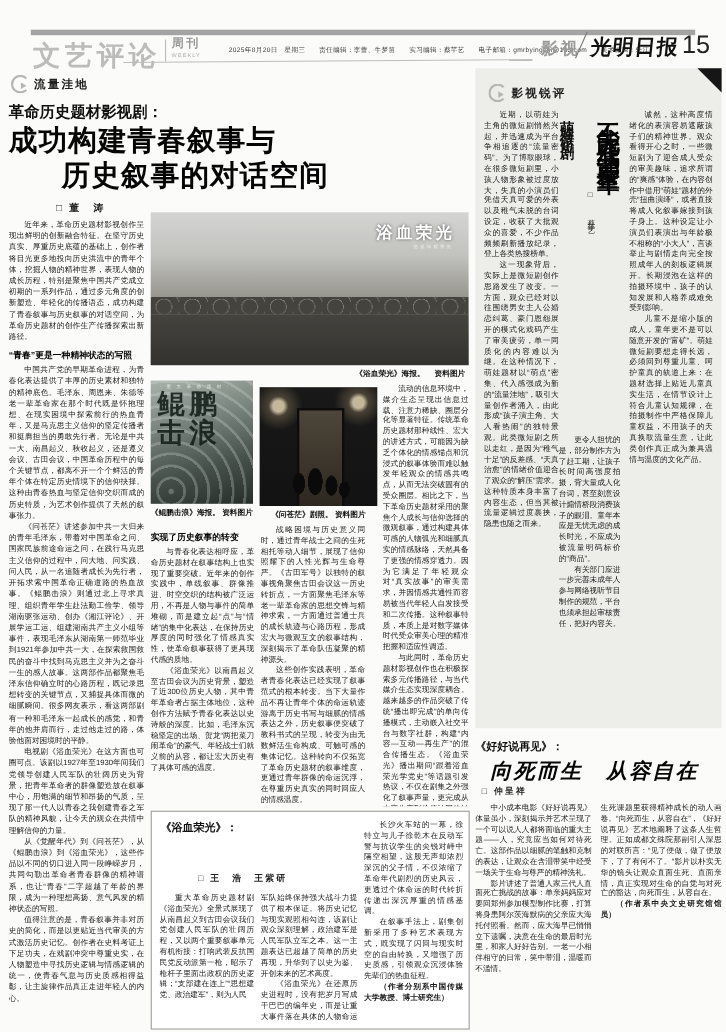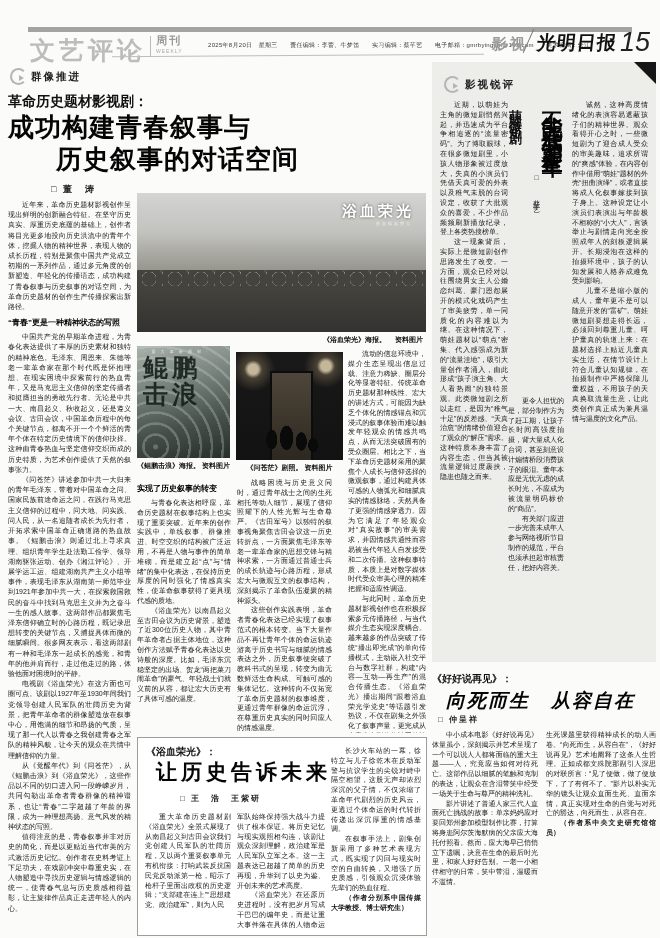--- a/index.html
+++ b/index.html
@@ -11,21 +11,21 @@
   .mast{left:30px;top:34px;font-size:25px;font-weight:bold;color:#bcbcbc;letter-spacing:4px;}
   .vdiv{left:150px;top:36px;width:1px;height:20px;background:#bbb;}
   .weekly{left:156px;top:35px;font-size:11px;font-weight:bold;color:#9a9a9a;letter-spacing:2px;line-height:11px;text-align:center;}
   .weekly small{display:block;font-size:5px;letter-spacing:1px;color:#aaa;font-weight:normal;}
   .hmeta{left:208px;top:41px;font-size:6px;color:#3c3c3c;letter-spacing:0.3px;}
   .hline{left:112px;top:55px;width:372px;height:1px;background:#bdbdbd;transform:rotate(-0.4deg);}
   .channel{left:492px;top:35px;font-size:15px;font-weight:bold;color:#9b9b9b;letter-spacing:3px;}
   .hslash{left:528px;top:28px;width:1px;height:26px;background:#777;transform:rotate(24deg);}
   .paper-name{left:537px;top:30px;font-size:19px;font-weight:bold;color:#111;
       font-family:"Liberation Serif","DejaVu Serif",serif;transform:skewX(-6deg);letter-spacing:1px;}
-  .pageno{left:620px;top:27px;font-size:27px;color:#222;font-style:italic;}
+  .pageno{left:620px;top:27px;font-size:23px;color:#222;}
   
   .tag{display:flex;align-items:center;gap:4px;}
   .glogo{width:13px;height:13px;border:2.5px solid #b5b5b5;border-radius:50%;border-right-color:transparent;position:relative;display:inline-block;}
   .glogo:after{content:"";position:absolute;right:-2px;top:5px;border:3px solid transparent;border-left:5px solid #b5b5b5;}
   .tagtxt{font-size:10.5px;font-weight:bold;letter-spacing:2px;color:#222;}
   
   .col{overflow:hidden;text-align:justify;}
   .col p{margin:0;font-size:7px;line-height:10.2px;text-indent:14px;color:#191919;}
   .narrow p{line-height:9.8px;}
   .subhead{font-size:8px;font-weight:bold;color:#000;margin:5px 0 4px 0;text-indent:0;text-align:left;}
@@ -85,21 +85,21 @@
 </div>
 <div class="abs hmeta">2025年8月20日　星期三　　责任编辑：李蕾、牛梦笛　　实习编辑：蔡芊艺　　电子邮箱：gmrbyingshi@163.com　　美术编辑：朱江</div>
 <div class="abs hline"></div>
 <div class="abs channel">影视</div>
 <div class="abs hslash"></div>
 <div class="abs paper-name">光明日报</div>
 <div class="abs pageno">15</div>
 
 <div class="abs tag" style="left:10px;top:68px;">
   <span class="glogo"></span>
-  <span class="tagtxt">群像推进</span>
+  <span class="tagtxt">流量洼地</span>
 </div>
 <div class="abs kicker" style="left:8px;top:93px;">革命历史题材影视剧：</div>
 <div class="abs bigtitle" style="left:8px;top:112px;">成功构建青春叙事与</div>
 <div class="abs bigtitle" style="left:56px;top:146px;font-family:Liberation Mono, monospace;">历史叙事的对话空间</div>
 <div class="abs author" style="left:10px;top:183px;">□ 董　涛</div>
 
 <div class="abs col" style="left:8px;top:200px;width:123px;height:734px;">
   <p>近年来，革命历史题材影视创作呈现出鲜明的创新融合特征。在坚守历史真实、厚重历史底蕴的基础上，创作者将目光更多地投向历史洪流中的青年个体，挖掘人物的精神世界，表现人物的成长历程，特别是聚焦中国共产党成立初期的一系列作品，通过多元角度的创新塑造、年轻化的传播语态，成功构建了青春叙事与历史叙事的对话空间，为革命历史题材的创作生产传播探索出新路径。</p>
   <div class="subhead">“青春”更是一种精神状态的写照</div>
   <p>中国共产党的早期革命进程，为青春化表达提供了丰厚的历史素材和独特的精神底色。毛泽东、周恩来、朱德等老一辈革命家在那个时代既是怀抱理想、在现实困境中探索前行的热血青年，又是马克思主义信仰的坚定传播者和挺膺担当的勇敢先行者。无论是中共一大、南昌起义、秋收起义，还是遵义会议、古田会议，中国革命历程中的每个关键节点，都离不开一个个鲜活的青年个体在特定历史情境下的信仰抉择。这种由青春热血与坚定信仰交织而成的历史特质，为艺术创作提供了天然的叙事张力。</p>
@@ -173,21 +173,20 @@
     <p>有关部门应进一步完善未成年人参与网络视听节目制作的规范，平台也须承担起审核责任，把好内容关。</p>
   </div>
   <div class="abs col narrow" style="left:140px;top:38px;width:76px;height:548px;">
     <p>诚然，这种高度情绪化的表演容易遮蔽孩子们的精神世界。观众看得开心之时，一些微短剧为了迎合成人受众的审美趣味，追求所谓的“爽感”体验，在内容创作中借用“萌娃”题材的外壳“扭曲演绎”，或者直接将成人化叙事嫁接到孩子身上。这种设定让小演员们表演出与年龄极不相称的“小大人”，言谈举止与剧情走向完全按照成年人的刻板逻辑展开。长期浸泡在这样的拍摄环境中，孩子的认知发展和人格养成难免受到影响。</p>
     <p>儿童不是缩小版的成人，童年更不是可以随意开发的“富矿”。萌娃微短剧要想走得长远，必须回到尊重儿童、呵护童真的轨道上来：在题材选择上贴近儿童真实生活，在情节设计上符合儿童认知规律，在拍摄制作中严格保障儿童权益，不用孩子的天真换取流量生意，让此类创作真正成为兼具温情与温度的文化产品。</p>
   </div>
 </div>
 
 <div class="abs histbox">
   <div class="abs smallkicker" style="left:8px;top:7px;">《浴血荣光》：</div>
-  <div class="abs midtitle" style="left:18px;top:20px;">让历史告诉未来</div>
   <div class="abs smauthor" style="left:42px;top:55px;">□ 王　浩　王紫研</div>
   <div class="abs col narrow" style="left:7px;top:74px;width:86px;height:118px;">
     <p>重大革命历史题材剧《浴血荣光》全景式展现了从南昌起义到古田会议我们党创建人民军队的壮阔历程，又以两个重要叙事单元有机衔接：打响武装反抗国民党反动派第一枪，昭示了枪杆子里面出政权的历史逻辑；“支部建在连上”“思想建党、政治建军”，则为人民</p>
   </div>
   <div class="abs col narrow" style="left:99px;top:74px;width:88px;height:118px;">
     <p style="text-indent:0;">军队始终保持强大战斗力提供了根本保证。将历史记忆与现实观照相勾连，该剧让观众深刻理解，政治建军是人民军队立军之本。这一主题表达已超越了简单的历史再现，升华到了以史为鉴、开创未来的艺术高度。</p>
     <p>《浴血荣光》在还原历史进程时，没有把岁月写成干巴巴的编年史，而是让重大事件落在具体的人物命运之上。</p>
   </div>
   <div class="abs col narrow" style="left:193px;top:8px;width:90px;height:184px;">
     <p>长沙火车站的一幕，徐特立与儿子徐乾木在反动军警与抗议学生的尖锐对峙中隔空相望，这股无声却浓烈深沉的父子情，不仅浓缩了革命年代剧烈的历史风云，更透过个体命运的时代转折传递出深沉厚重的情感基调。</p>

